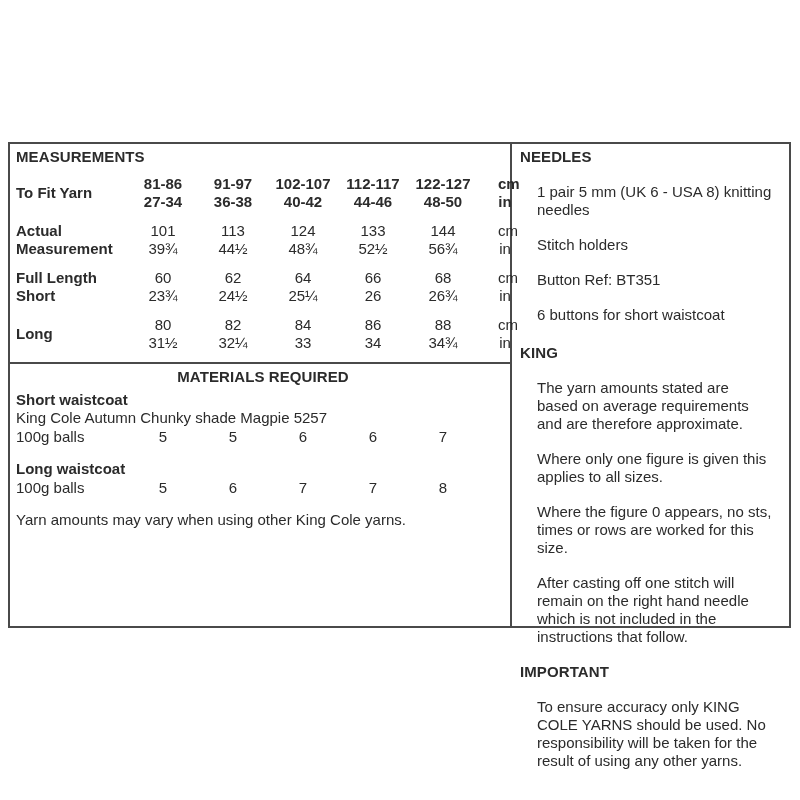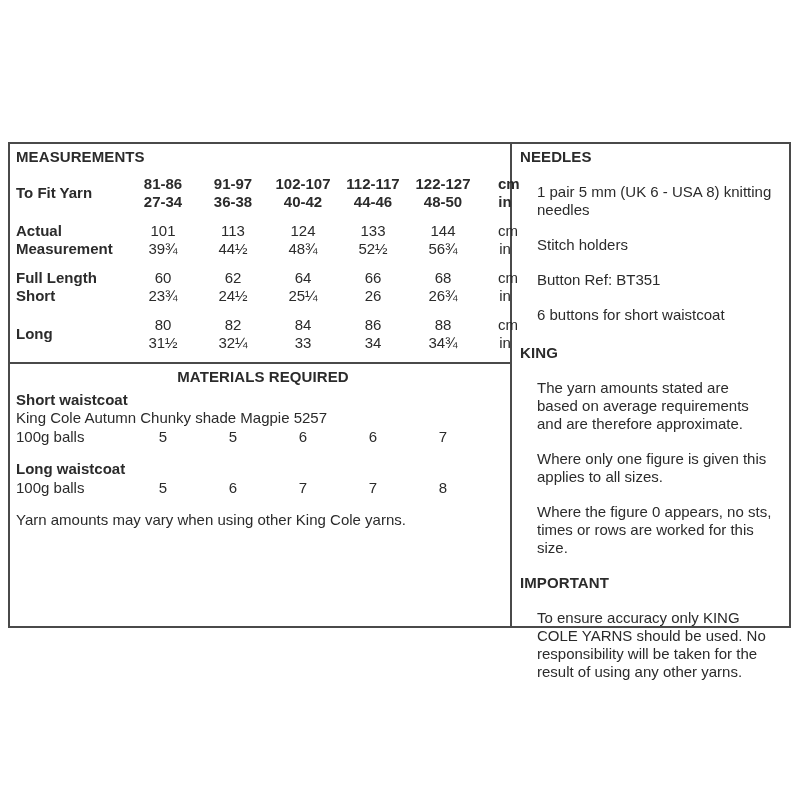--- a/index.html
+++ b/index.html
@@ -233,20 +233,21 @@
       <div class="r-line">Stitch holders</div>
       <div class="r-line">Button Ref: BT351</div>
       <div class="r-line">6 buttons for short waistcoat</div>
     </section>
 
     <section class="r-section r-gap-notes">
       <h2>KING</h2>
       <div class="r-para">The yarn amounts stated are based on average requirements and are therefore approximate.</div>
       <div class="r-para">Where only one figure is given this applies to all sizes.</div>
       <div class="r-para">Where the figure 0 appears, no sts, times or rows are worked for this size.</div>
+      <div class="r-para">After casting off one stitch will remain on the right hand needle which is not included in the instructions that follow.</div>
     </section>
 
     <section class="r-section r-gap-important">
       <h2>IMPORTANT</h2>
       <div class="r-para">To ensure accuracy only KING COLE YARNS should be used. No responsibility will be taken for the result of using any other yarns.</div>
     </section>
 
   </div>
 </div>
 

